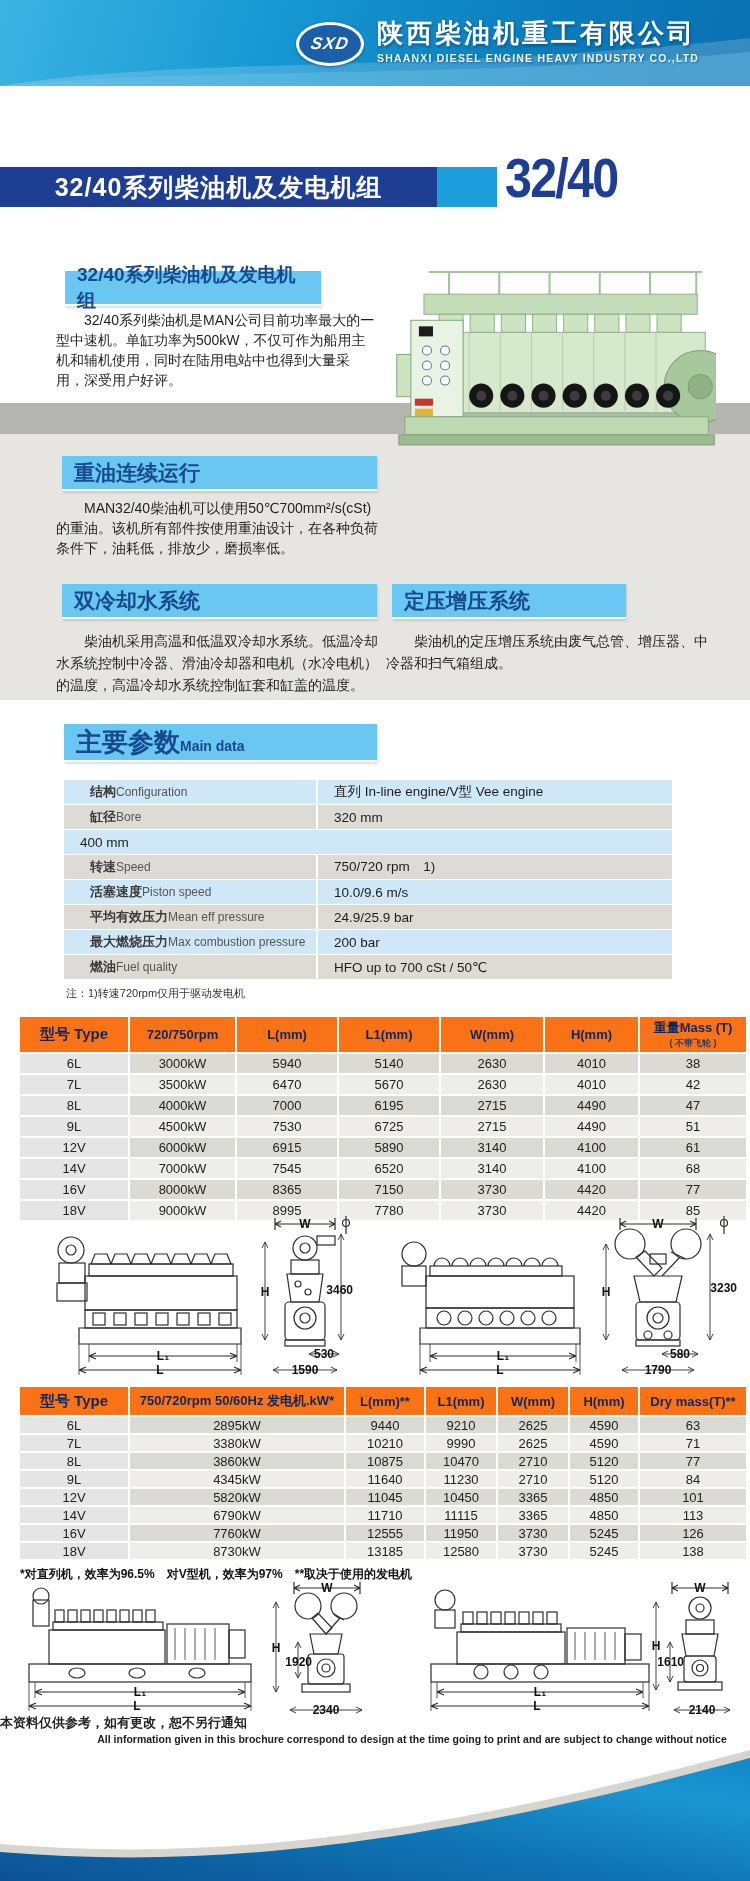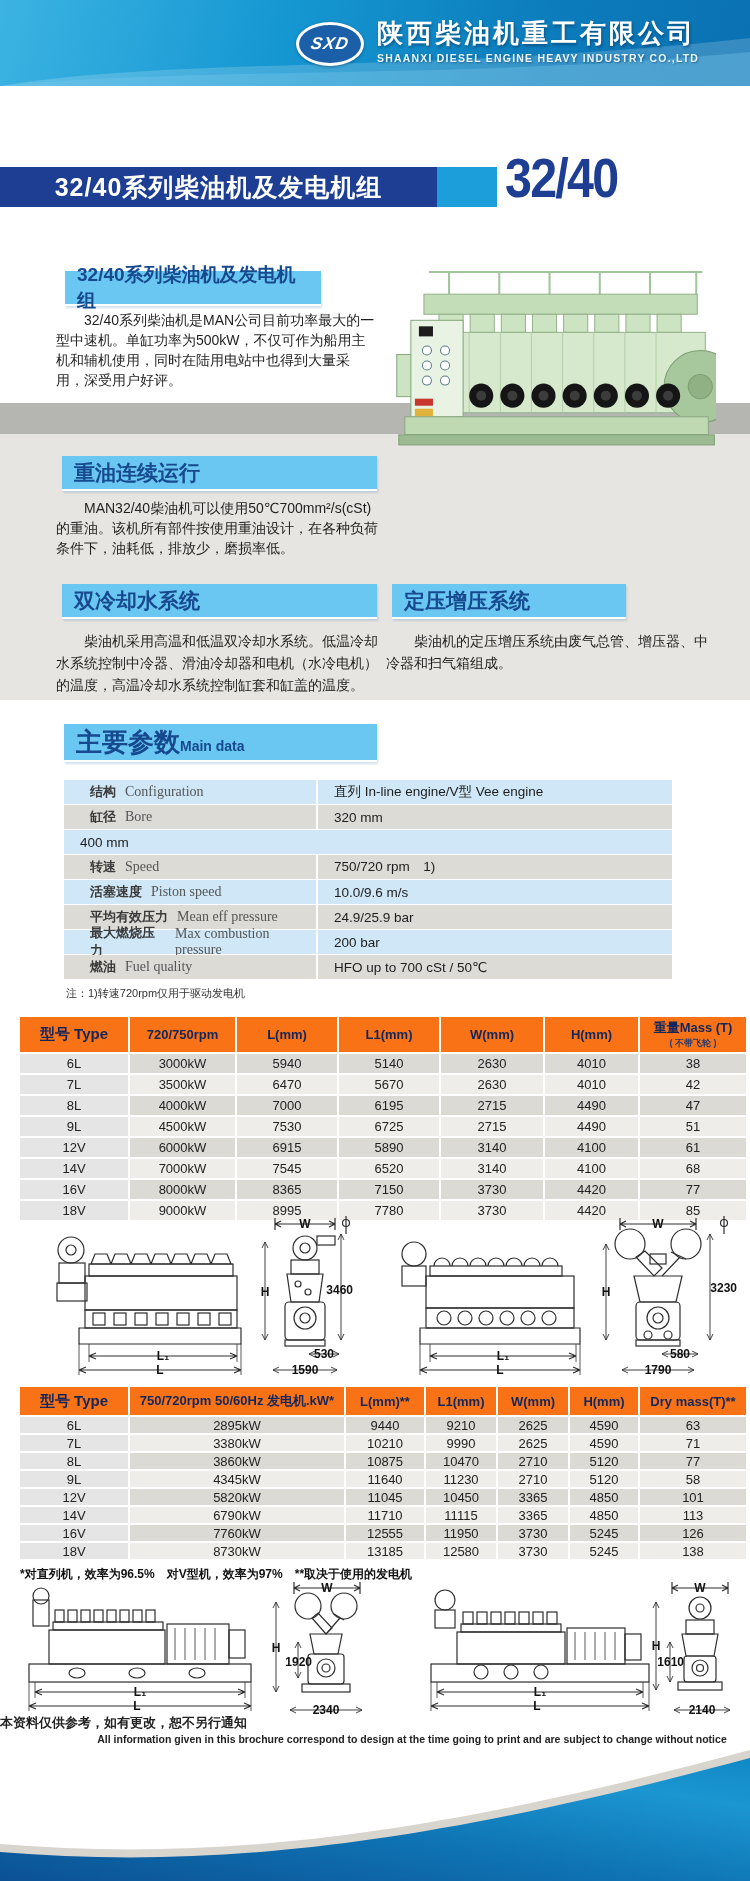--- a/index.html
+++ b/index.html
@@ -40,21 +40,21 @@
   .md-en{font-size:14px;font-weight:bold;color:#17498f;}
 
   
   .spec{left:64px;top:780px;width:608px;}
   .spec-row{display:flex;height:24px;margin-bottom:1px;}
   .spec-label{width:252px;margin-right:2px;display:flex;align-items:center;padding-left:26px;box-sizing:border-box;}
   .spec-value{flex:1;display:flex;align-items:center;padding-left:16px;font-size:13.5px;color:#1d1d1d;}
   .spec-blue>div{background:#cfe7f6;}
   .spec-gray>div{background:#dcdbd6;}
   .spec-cn{font-size:13px;font-weight:bold;color:#3a3a3a;}
-  .spec-en{font-size:14px;color:#555;margin-left:9px;font-family:Liberation Serif, serif;}
+  .spec-en{font-size:12px;color:#555;}
   .note{left:66px;top:986px;font-size:11px;color:#333;}
 
   
   .dim-table{border-collapse:separate;border-spacing:2px;width:714px;table-layout:fixed;}
   .dim-table th{background:#f97316;color:#12265c;font-size:13px;font-weight:bold;padding:2px 0;vertical-align:middle;}
   .dim-table thead th:first-child{font-size:15px;}
   .th-sub{font-size:9px;font-weight:bold;color:#233a6e;}
   .dim-table td{text-align:center;font-size:13px;color:#222;padding:0;}
   .tbl1 td{height:19px;}
   .tbl2 td{height:16px;}
@@ -526,21 +526,21 @@
             <td>5120</td>
             <td>77</td>
           </tr>
           <tr class="row-light">
             <td>9L</td>
             <td>4345kW</td>
             <td>11640</td>
             <td>11230</td>
             <td>2710</td>
             <td>5120</td>
-            <td>58</td>
+            <td>84</td>
           </tr>
           <tr class="row-dark">
             <td>12V</td>
             <td>5820kW</td>
             <td>11045</td>
             <td>10450</td>
             <td>3365</td>
             <td>4850</td>
             <td>101</td>
           </tr>

